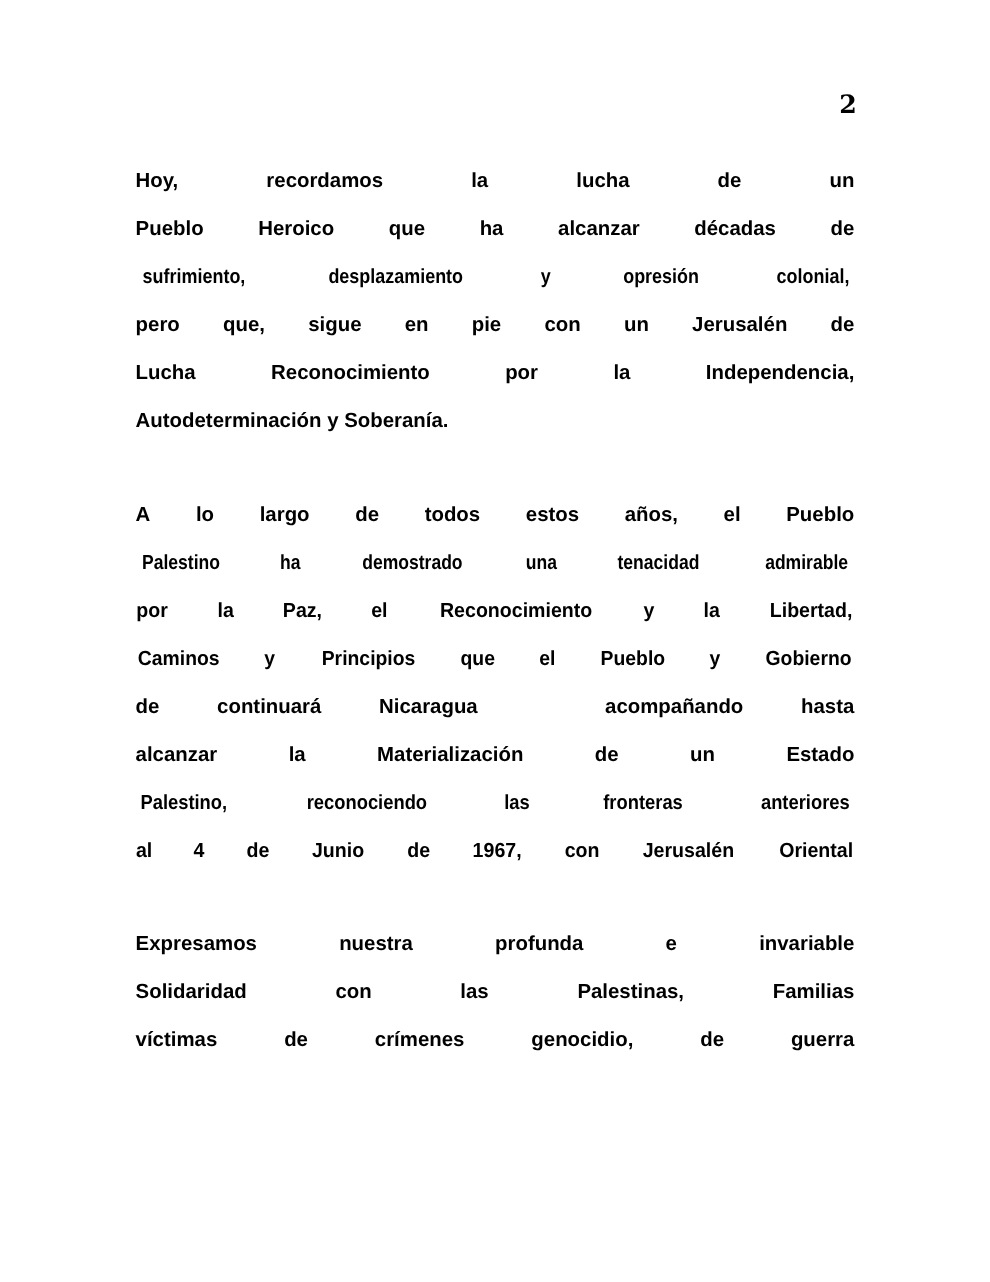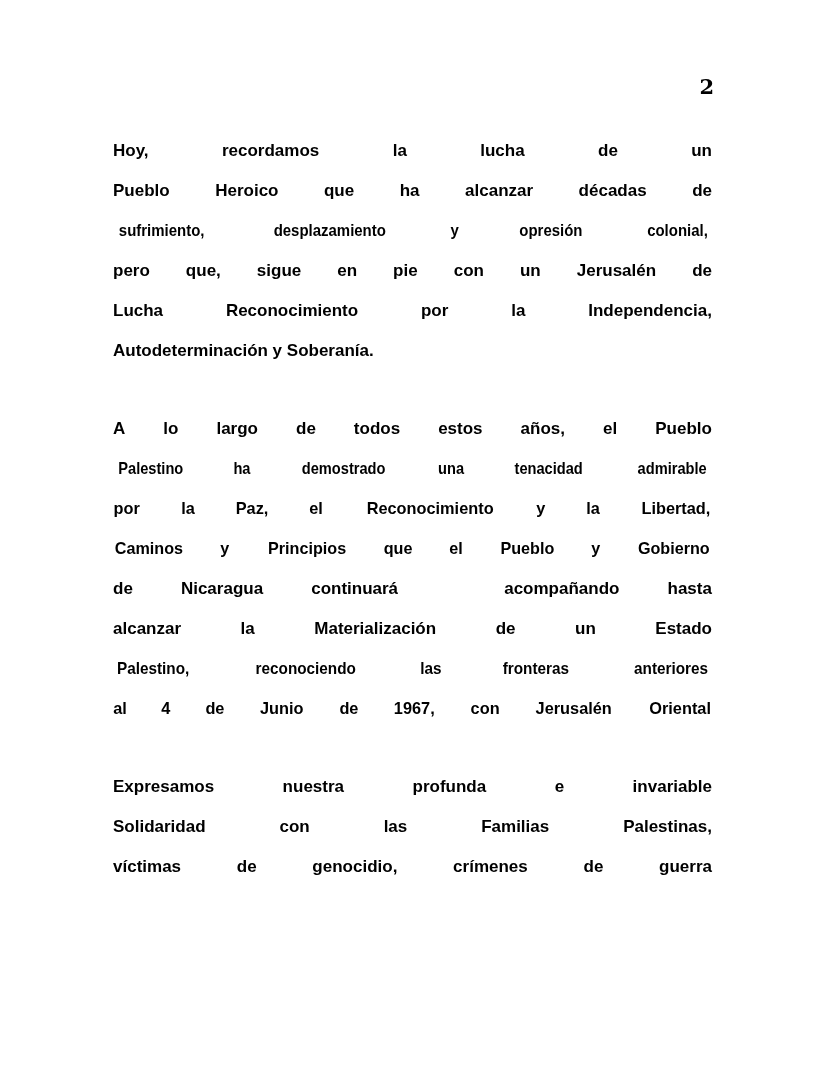--- a/index.html
+++ b/index.html
@@ -91,25 +91,25 @@
         <span class="line just"><span style="display: inline-block; transform: scaleX(0.88); transform-origin: center center;">sufrimiento,</span><span style="display: inline-block; transform: scaleX(0.88); transform-origin: center center;">desplazamiento</span><span style="display: inline-block; transform: scaleX(0.88); transform-origin: center center;">y</span><span style="display: inline-block; transform: scaleX(0.88); transform-origin: center center;">opresión</span><span style="display: inline-block; transform: scaleX(0.88); transform-origin: center center;">colonial,</span></span>
         <span class="line just"><span>pero</span><span>que,</span><span>sigue</span><span>en</span><span>pie</span><span>con</span><span>un</span><span>Jerusalén</span><span>de</span></span>
         <span class="line just"><span>Lucha</span><span>Reconocimiento</span><span>por</span><span>la</span><span>Independencia,</span></span>
         <span class="line"><span>Autodeterminación y Soberanía.</span></span>
       </p>
       <p class="para">
         <span class="line just"><span>A</span><span>lo</span><span>largo</span><span>de</span><span>todos</span><span>estos</span><span>años,</span><span>el</span><span>Pueblo</span></span>
         <span class="line just"><span style="display: inline-block; transform: scaleX(0.86); transform-origin: center center;">Palestino</span><span style="display: inline-block; transform: scaleX(0.86); transform-origin: center center;">ha</span><span style="display: inline-block; transform: scaleX(0.86); transform-origin: center center;">demostrado</span><span style="display: inline-block; transform: scaleX(0.86); transform-origin: center center;">una</span><span style="display: inline-block; transform: scaleX(0.86); transform-origin: center center;">tenacidad</span><span style="display: inline-block; transform: scaleX(0.86); transform-origin: center center;">admirable</span></span>
         <span class="line just"><span style="display: inline-block; transform: scaleX(0.96); transform-origin: center center;">por</span><span style="display: inline-block; transform: scaleX(0.96); transform-origin: center center;">la</span><span style="display: inline-block; transform: scaleX(0.96); transform-origin: center center;">Paz,</span><span style="display: inline-block; transform: scaleX(0.96); transform-origin: center center;">el</span><span style="display: inline-block; transform: scaleX(0.96); transform-origin: center center;">Reconocimiento</span><span style="display: inline-block; transform: scaleX(0.96); transform-origin: center center;">y</span><span style="display: inline-block; transform: scaleX(0.96); transform-origin: center center;">la</span><span style="display: inline-block; transform: scaleX(0.96); transform-origin: center center;">Libertad,</span></span>
         <span class="line just"><span style="display: inline-block; transform: scaleX(0.95); transform-origin: center center;">Caminos</span><span style="display: inline-block; transform: scaleX(0.95); transform-origin: center center;">y</span><span style="display: inline-block; transform: scaleX(0.95); transform-origin: center center;">Principios</span><span style="display: inline-block; transform: scaleX(0.95); transform-origin: center center;">que</span><span style="display: inline-block; transform: scaleX(0.95); transform-origin: center center;">el</span><span style="display: inline-block; transform: scaleX(0.95); transform-origin: center center;">Pueblo</span><span style="display: inline-block; transform: scaleX(0.95); transform-origin: center center;">y</span><span style="display: inline-block; transform: scaleX(0.95); transform-origin: center center;">Gobierno</span></span>
-        <span class="line just"><span>de</span><span>Nicaragua</span><span>continuará</span><span style="width: 10px;"> </span><span>acompañando</span><span>hasta</span></span>
+        <span class="line just"><span>de</span><span>continuará</span><span>Nicaragua</span><span style="width: 10px;"> </span><span>acompañando</span><span>hasta</span></span>
         <span class="line just"><span>alcanzar</span><span>la</span><span>Materialización</span><span>de</span><span>un</span><span>Estado</span></span>
         <span class="line just"><span style="display: inline-block; transform: scaleX(0.9); transform-origin: center center;">Palestino,</span><span style="display: inline-block; transform: scaleX(0.9); transform-origin: center center;">reconociendo</span><span style="display: inline-block; transform: scaleX(0.9); transform-origin: center center;">las</span><span style="display: inline-block; transform: scaleX(0.9); transform-origin: center center;">fronteras</span><span style="display: inline-block; transform: scaleX(0.9); transform-origin: center center;">anteriores</span></span>
         <span class="line just"><span style="display: inline-block; transform: scaleX(0.96); transform-origin: center center;">al</span><span style="display: inline-block; transform: scaleX(0.96); transform-origin: center center;">4</span><span style="display: inline-block; transform: scaleX(0.96); transform-origin: center center;">de</span><span style="display: inline-block; transform: scaleX(0.96); transform-origin: center center;">Junio</span><span style="display: inline-block; transform: scaleX(0.96); transform-origin: center center;">de</span><span style="display: inline-block; transform: scaleX(0.96); transform-origin: center center;">1967,</span><span style="display: inline-block; transform: scaleX(0.96); transform-origin: center center;">con</span><span style="display: inline-block; transform: scaleX(0.96); transform-origin: center center;">Jerusalén</span><span style="display: inline-block; transform: scaleX(0.96); transform-origin: center center;">Oriental</span></span>
       </p>
       <p class="para">
         <span class="line just"><span>Expresamos</span><span>nuestra</span><span>profunda</span><span>e</span><span>invariable</span></span>
-        <span class="line just"><span>Solidaridad</span><span>con</span><span>las</span><span>Familias</span><span>Palestinas,</span></span>
-        <span class="line just"><span>víctimas</span><span>de</span><span>genocidio,</span><span>crímenes</span><span>de</span><span>guerra</span></span>
+        <span class="line just"><span>Solidaridad</span><span>con</span><span>las</span><span>Palestinas,</span><span>Familias</span></span>
+        <span class="line just"><span>víctimas</span><span>de</span><span>crímenes</span><span>genocidio,</span><span>de</span><span>guerra</span></span>
       </p>
     </div>
 
 </div>
 
 </body></html>

